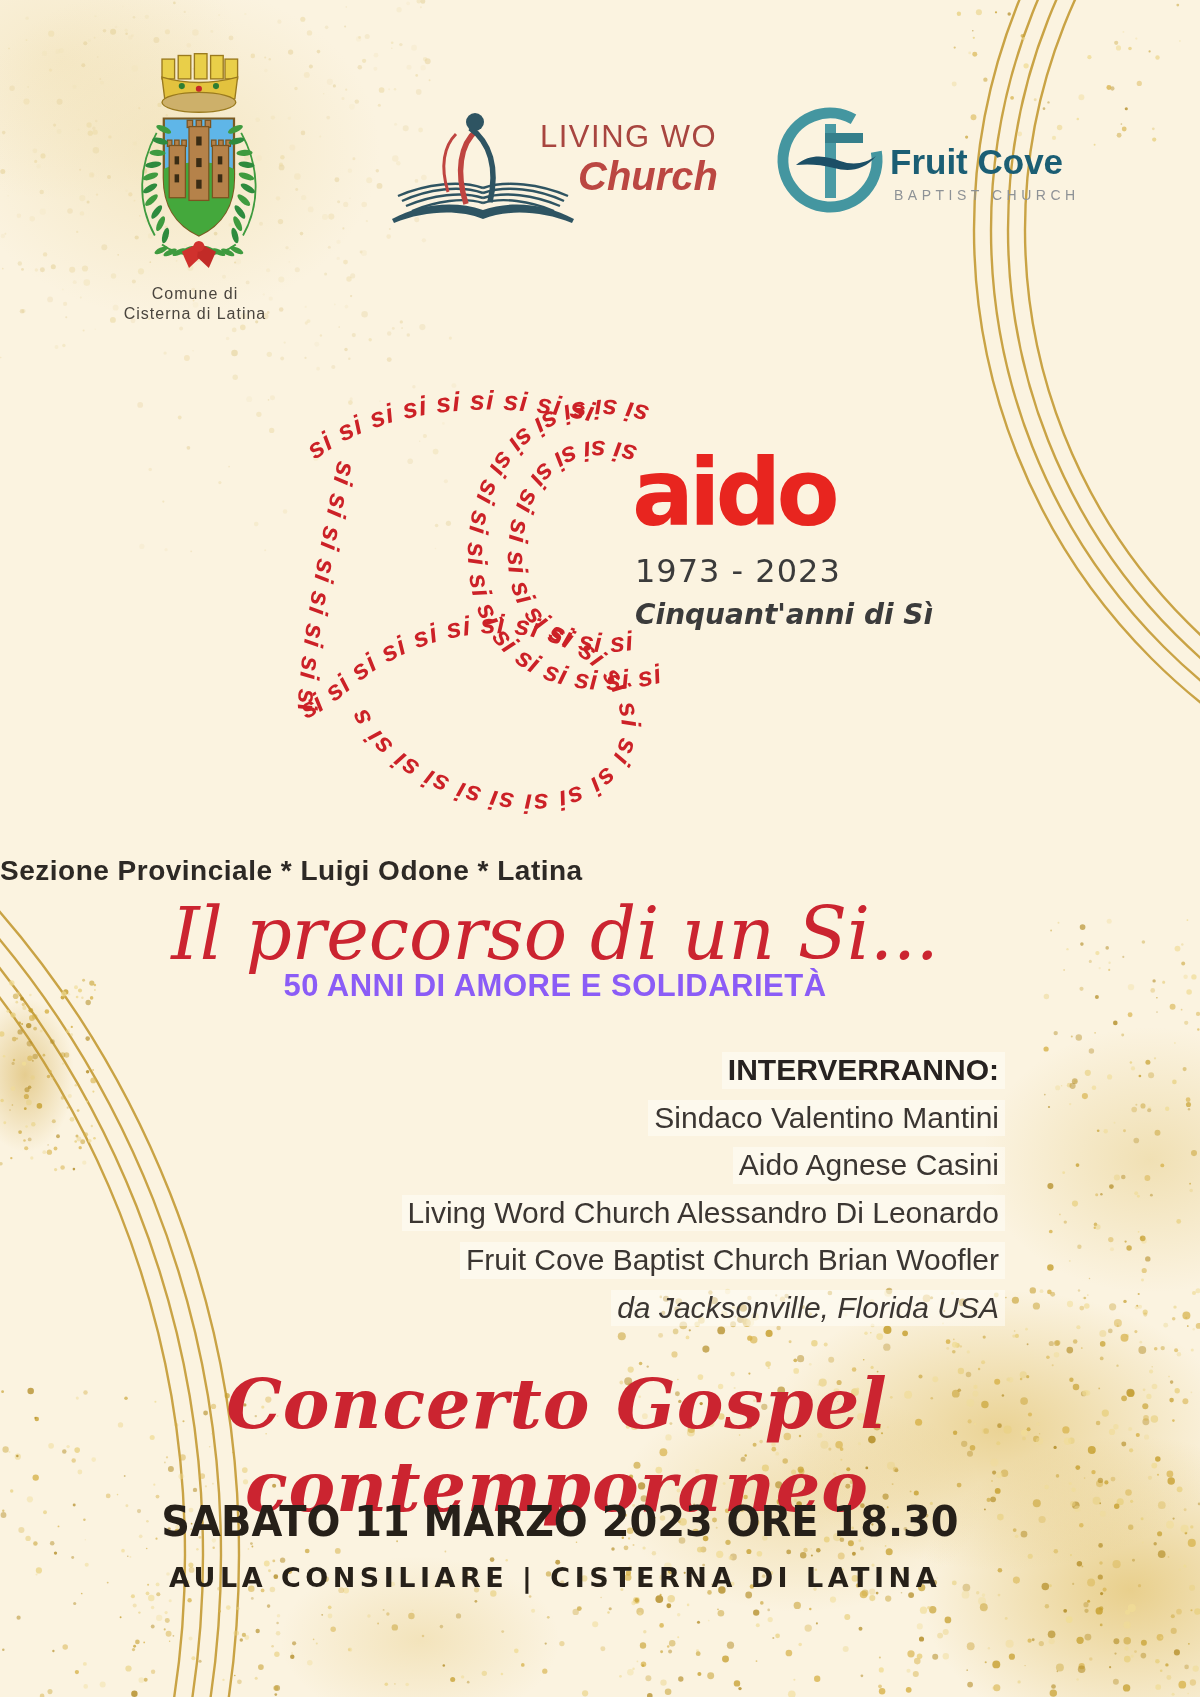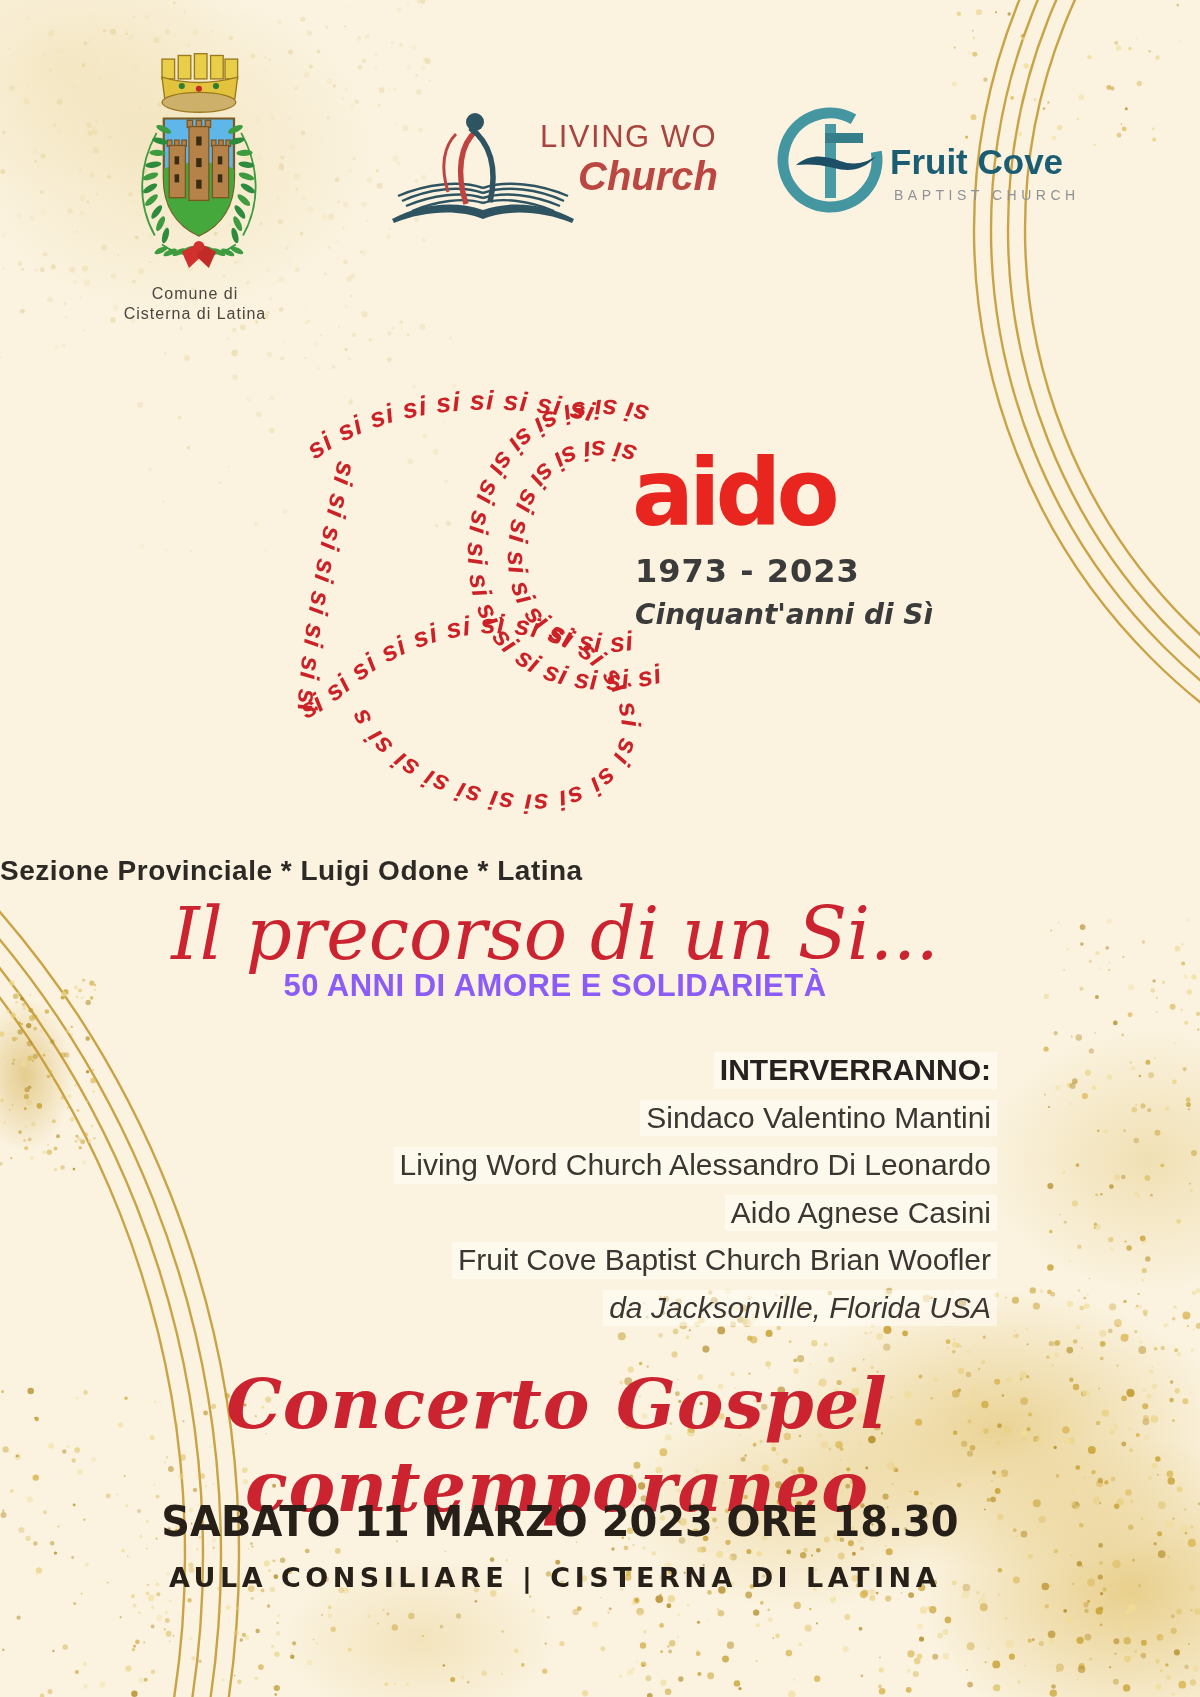--- a/index.html
+++ b/index.html
@@ -22,32 +22,32 @@
   }
   .abs{position:absolute;}
   .content{z-index:3;}
   
   .comune-caption{left:55px;top:284px;width:280px;text-align:center;
     font-size:16px;line-height:1.25;color:#4a453e;letter-spacing:1px;}
   
   .aido-word{left:632px;top:448px;font-family:"DejaVu Sans",sans-serif;
     font-weight:bold;font-size:92px;line-height:1;color:#e8251f;letter-spacing:-5px;}
   .aido-years{left:635px;top:552px;font-family:"DejaVu Sans",sans-serif;
-    font-weight:bold;font-size:32px;color:#3b3b3b;letter-spacing:1px;}
+    font-weight:normal;font-size:32px;color:#3b3b3b;letter-spacing:1px;}
   .aido-tagline{left:635px;top:598px;font-family:"DejaVu Sans",sans-serif;
     font-weight:bold;font-style:italic;font-size:28px;color:#3b3b3b;}
   
   .sezione{left:0;top:855px;width:1130px;
     font-weight:bold;font-size:28px;color:#2d2925;letter-spacing:.5px;}
   .script-red{font-family:"DejaVu Serif",serif;font-style:italic;color:#cb2430;}
   .precorso{left:0;top:892px;width:1110px;text-align:center;font-size:72px;}
   .anni-caps{left:0;top:968px;width:1110px;text-align:center;
     font-weight:bold;font-size:31px;color:#8b5cf6;letter-spacing:.5px;}
   
-  .speakers{right:203px;top:1052px;text-align:right;font-size:30px;color:#3b3632;}
+  .speakers{right:195px;top:1052px;text-align:right;font-size:30px;color:#3b3632;}
   .speakers .line{margin-bottom:11px;line-height:1.15;
     background:rgba(255,253,247,.55);display:inline-block;padding:1px 6px;}
   .speakers .heading{font-weight:bold;color:#272220;}
   .speakers .row{display:block;}
   .italic{font-style:italic;}
   
   .concerto{left:0;top:1362px;width:1114px;text-align:center;font-size:70px;
     font-weight:bold;letter-spacing:1px;}
   .sabato{left:0;top:1497px;width:1120px;text-align:center;
     font-family:"DejaVu Sans",sans-serif;font-weight:bold;font-size:42px;
@@ -1792,22 +1792,22 @@
   <div class="abs content aido-years">1973 - 2023</div>
   <div class="abs content aido-tagline">Cinquant'anni di Sì</div>
 
   <div class="abs content sezione">Sezione Provinciale * Luigi Odone * Latina</div>
   <div class="abs content precorso script-red">Il precorso di un Si...</div>
   <div class="abs content anni-caps">50 ANNI DI AMORE E SOLIDARIETÀ</div>
 
   <div class="abs content speakers">
     <span class="row"><span class="line heading">INTERVERRANNO:</span></span>
     <span class="row"><span class="line">Sindaco Valentino Mantini</span></span>
+    <span class="row"><span class="line">Aido Agnese Casini</span></span>
     <span class="row"><span class="line">Living Word Church Alessandro Di Leonardo</span></span>
-    <span class="row"><span class="line">Aido Agnese Casini</span></span>
     <span class="row"><span class="line">Fruit Cove Baptist Church Brian Woofler</span></span>
     <span class="row"><span class="line italic">da Jacksonville, Florida USA</span></span>
   </div>
 
   <div class="abs content concerto script-red">Concerto Gospel contemporaneo</div>
   <div class="abs content sabato">SABATO 11 MARZO 2023 ORE 18.30</div>
   <div class="abs content aula">AULA CONSILIARE | CISTERNA DI LATINA</div>
 
 </div>
 

